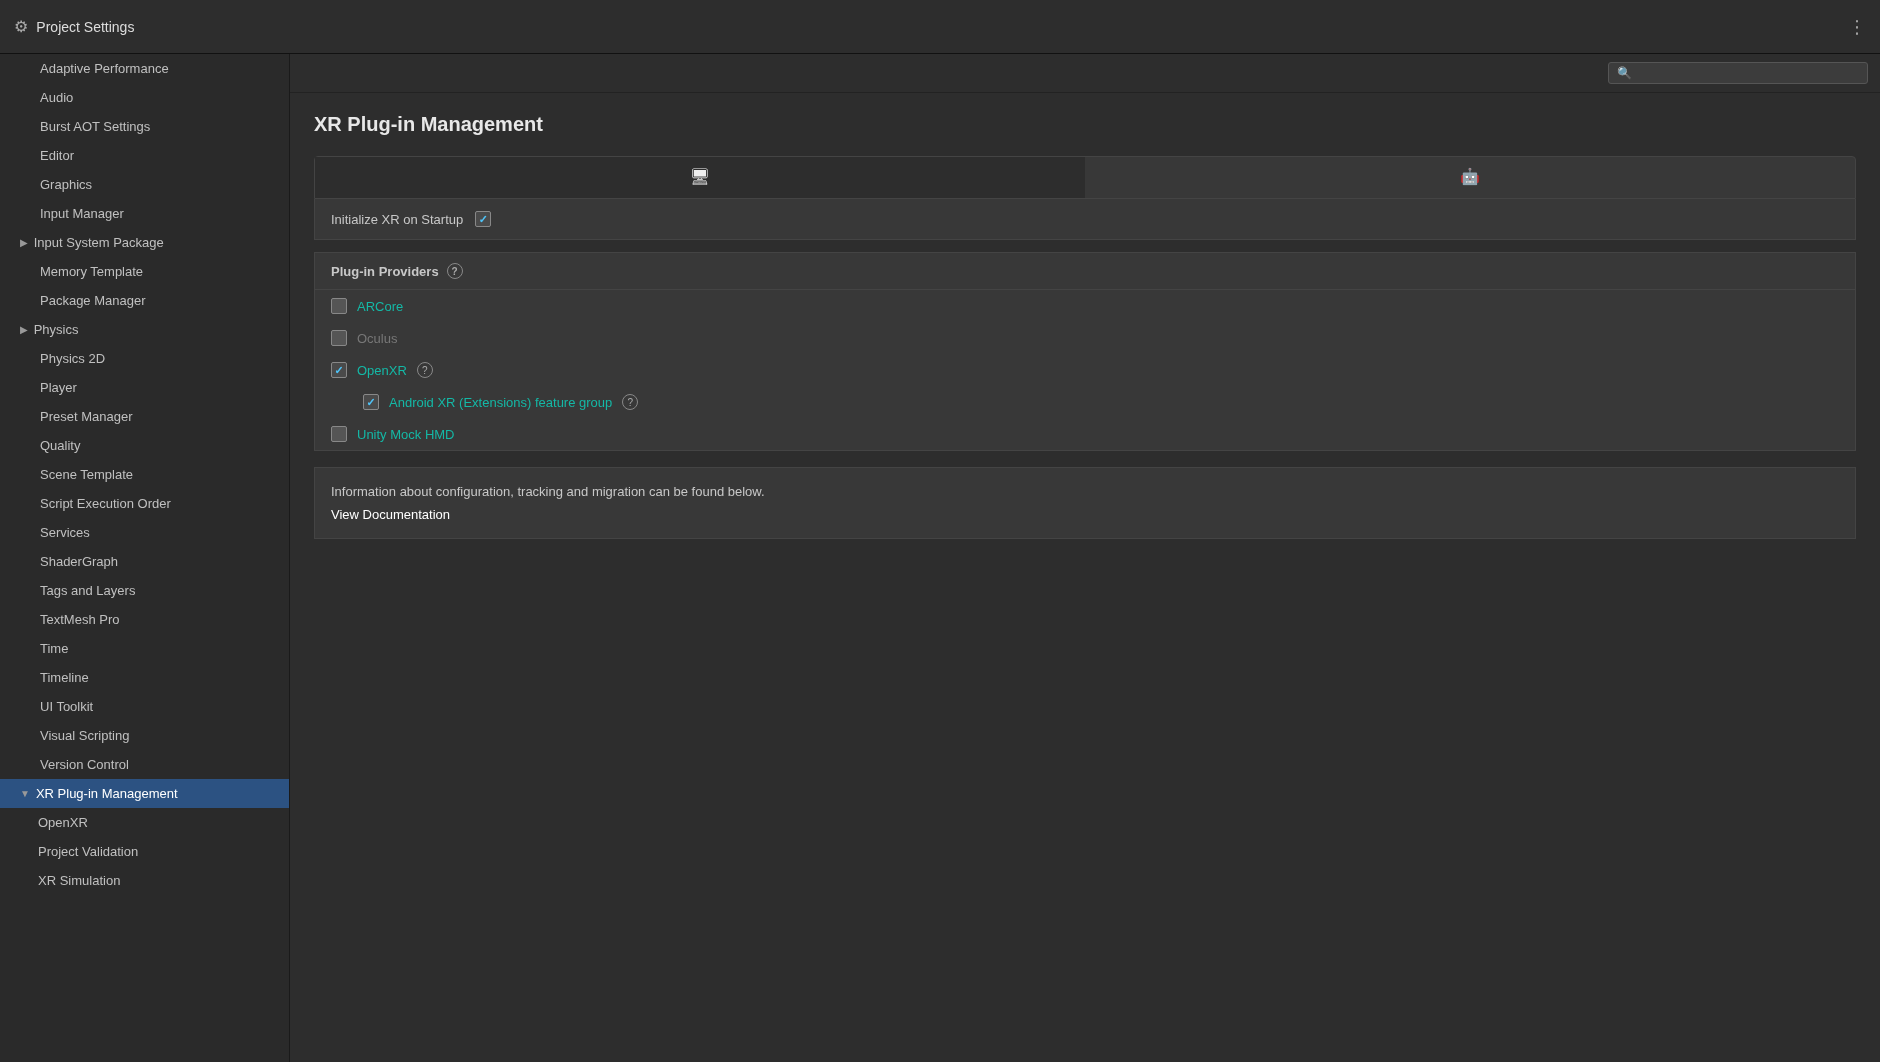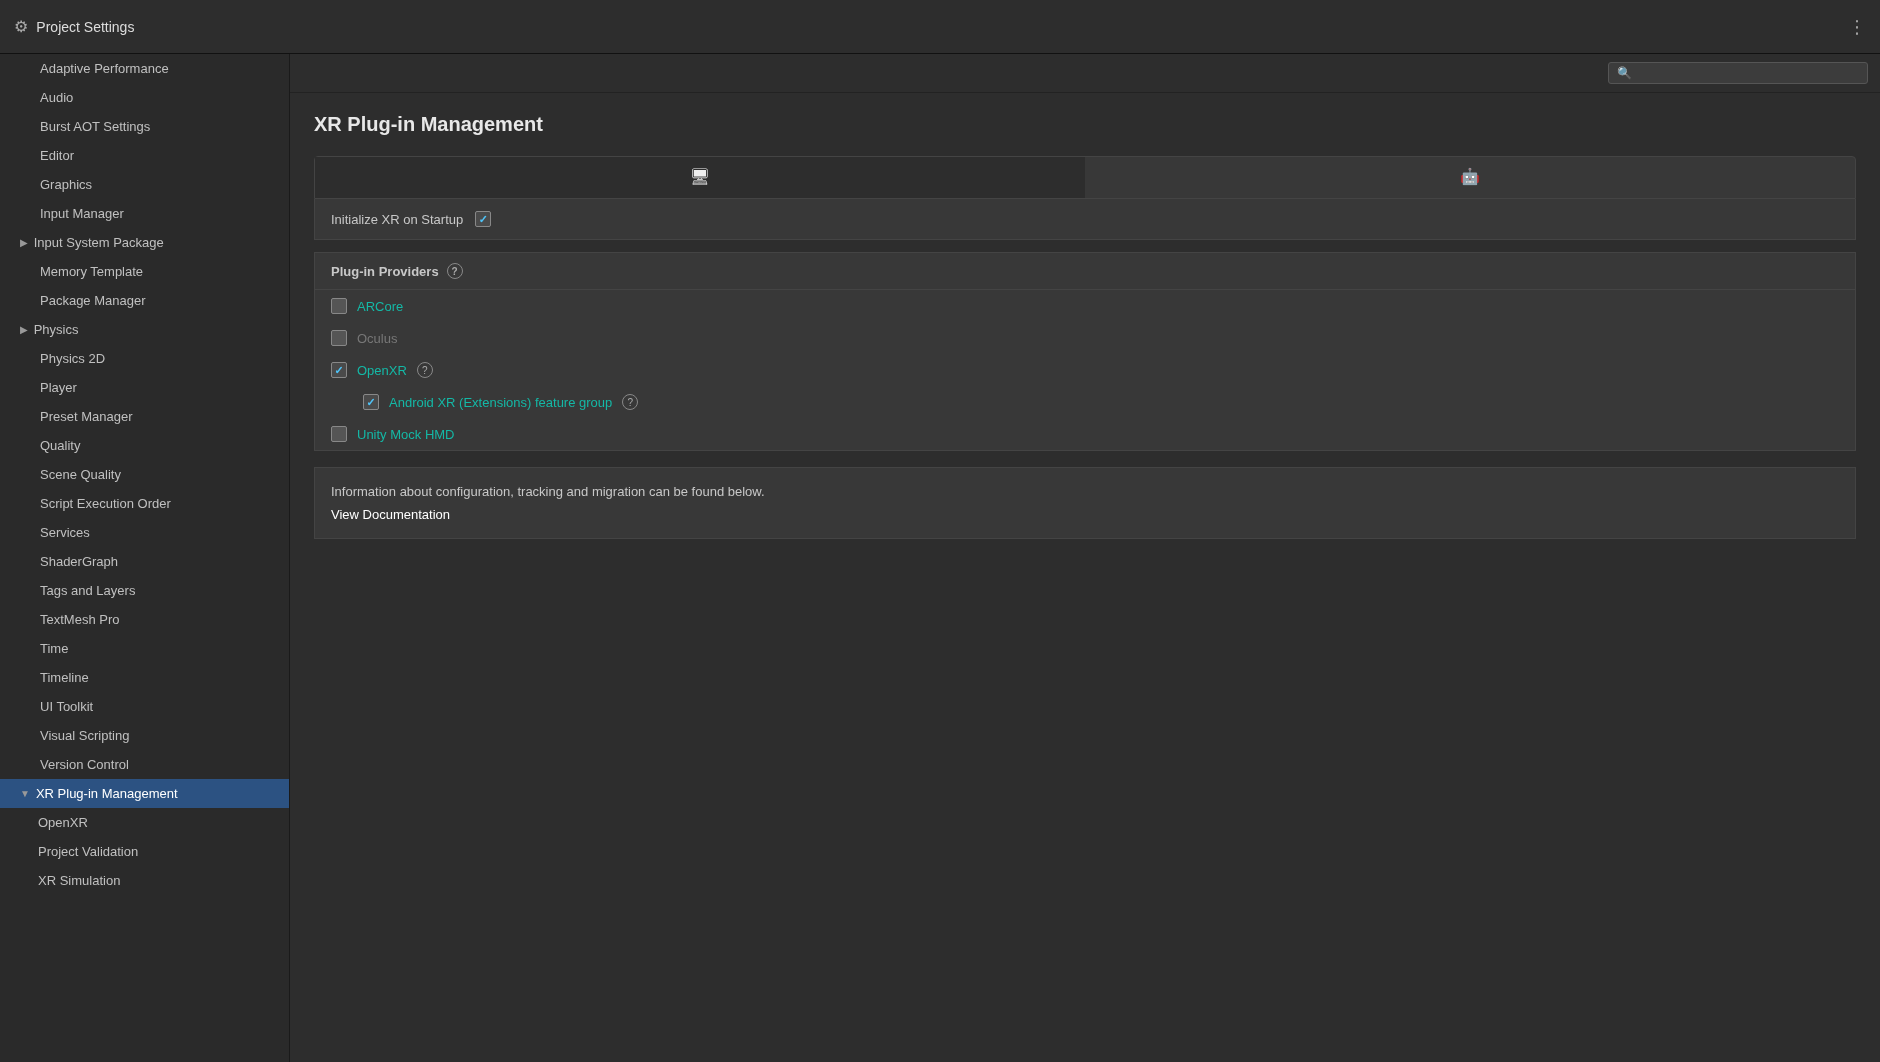--- a/index.html
+++ b/index.html
@@ -342,21 +342,21 @@
       <div class="sidebar-item">
         <span style="width: 14px; display: inline-block;"></span>
         <span>Preset Manager</span>
       </div>
       <div class="sidebar-item">
         <span style="width: 14px; display: inline-block;"></span>
         <span>Quality</span>
       </div>
       <div class="sidebar-item">
         <span style="width: 14px; display: inline-block;"></span>
-        <span>Scene Quality</span>
+        <span>Scene Template</span>
       </div>
       <div class="sidebar-item">
         <span style="width: 14px; display: inline-block;"></span>
         <span>Script Execution Order</span>
       </div>
       <div class="sidebar-item">
         <span style="width: 14px; display: inline-block;"></span>
         <span>Services</span>
       </div>
       <div class="sidebar-item">

